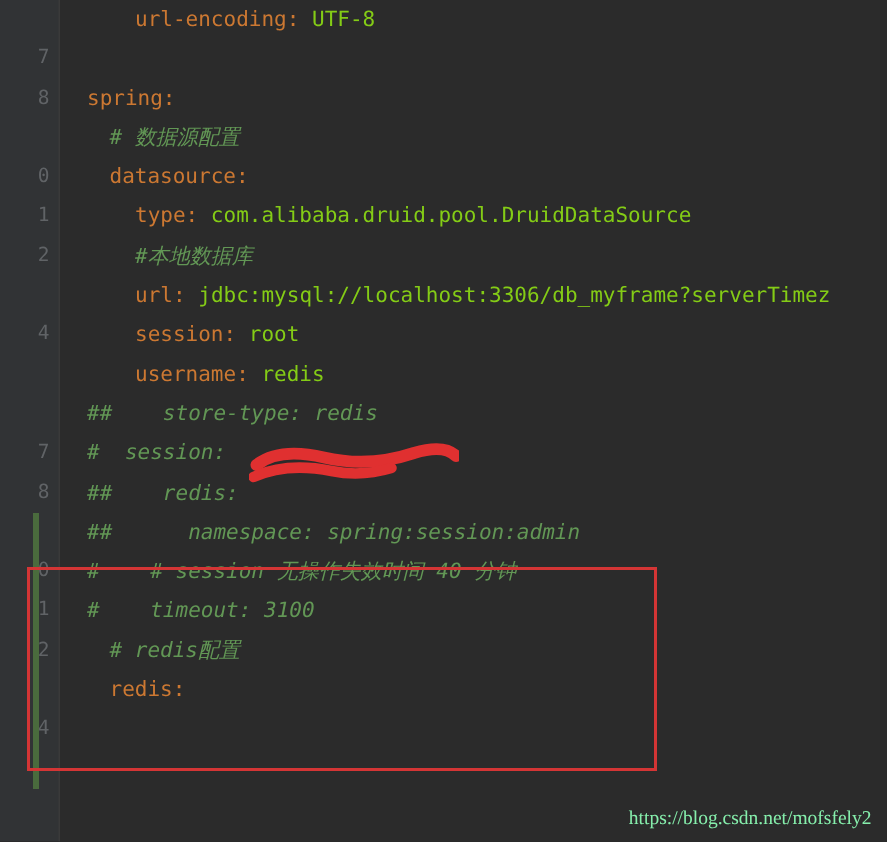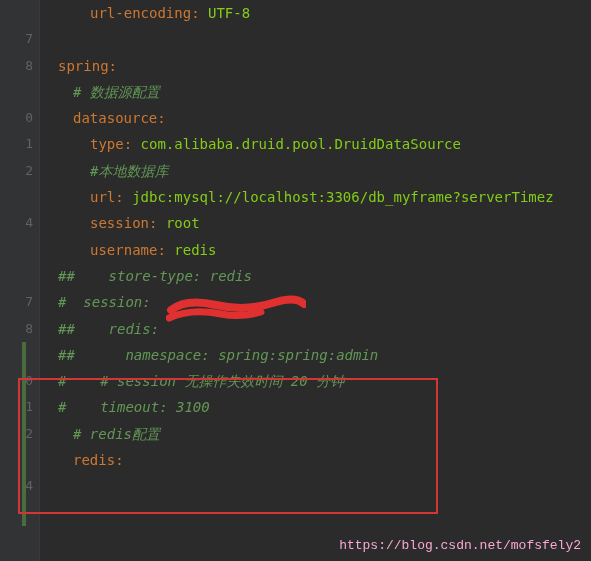--- a/index.html
+++ b/index.html
@@ -56,23 +56,23 @@
       pointer-events: none;
     }
     .red-scribble {
       position: absolute;
       pointer-events: none;
     }
     .watermark {
       position: absolute;
       bottom: 8px;
       right: 10px;
-      color: #f9a8d4;
+      color: #86efac;
       font-size: 13px;
-      font-family: Liberation Mono, monospace;
+      font-family: Liberation Serif, serif;
       text-align: right;
     }
     .highlight-bar {
       position: absolute;
       left: 0;
       width: 4px;
       background: #4a6b3d;
     }
   </style>
 </head>
@@ -116,21 +116,21 @@
       <div class="line indent-2"><span class="comment2"># 数据源配置</span></div>
       <div class="line indent-2"><span class="key">datasource</span><span class="colon">:</span></div>
       <div class="line indent-3"><span class="key">type</span><span class="colon">: </span><span class="value">com.alibaba.druid.pool.DruidDataSource</span></div>
       <div class="line indent-3"><span class="comment2">#本地数据库</span></div>
       <div class="line indent-3"><span class="key">url</span><span class="colon">: </span><span class="value">jdbc:mysql://localhost:3306/db_myframe?serverTimez</span></div>
       <div class="line indent-3"><span class="key">session</span><span class="colon">: </span><span class="value">root</span></div>
       <div class="line indent-3"><span class="key">username</span><span class="colon">: </span><span class="value">redis</span></div>
       <div class="line indent-1"><span class="comment2">##    store-type: redis</span></div>
       <div class="line indent-1"><span class="comment2">#  session:</span></div>
       <div class="line indent-1"><span class="comment2">##    redis:</span></div>
-      <div class="line indent-1"><span class="comment2">##      namespace: spring:spring:admin</span></div>
-      <div class="line indent-1"><span class="comment2">#    # session 无操作失效时间 20 分钟</span></div>
+      <div class="line indent-1"><span class="comment2">##      namespace: spring:session:admin</span></div>
+      <div class="line indent-1"><span class="comment2">#    # session 无操作失效时间 40 分钟</span></div>
       <div class="line indent-1"><span class="comment2">#    timeout: 3100</span></div>
       <div class="line indent-2"><span class="comment2"># redis配置</span></div>
       <div class="line indent-2"><span class="key">redis</span><span class="colon">:</span></div>
     </div>
 </div>
 
 <div class="watermark">https://blog.csdn.net/mofsfely2</div>
 
 </body></html>

